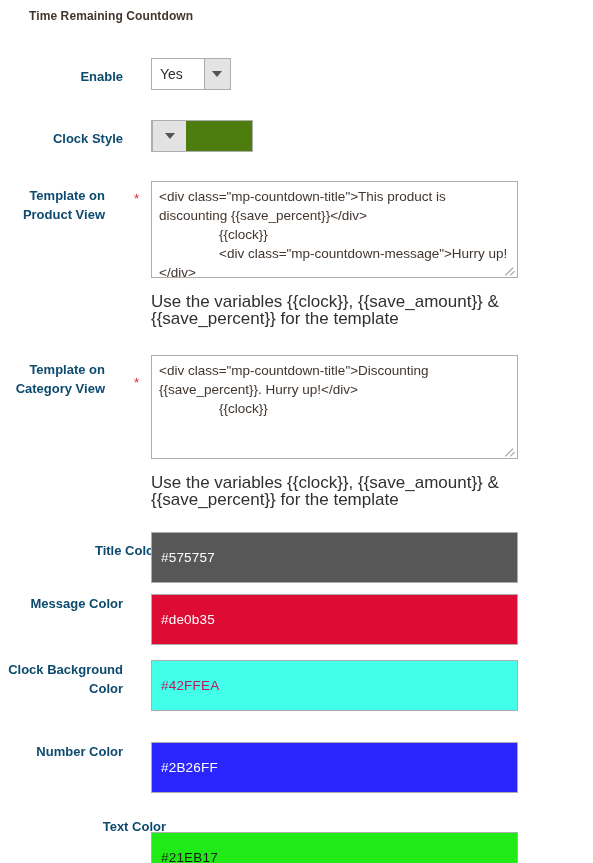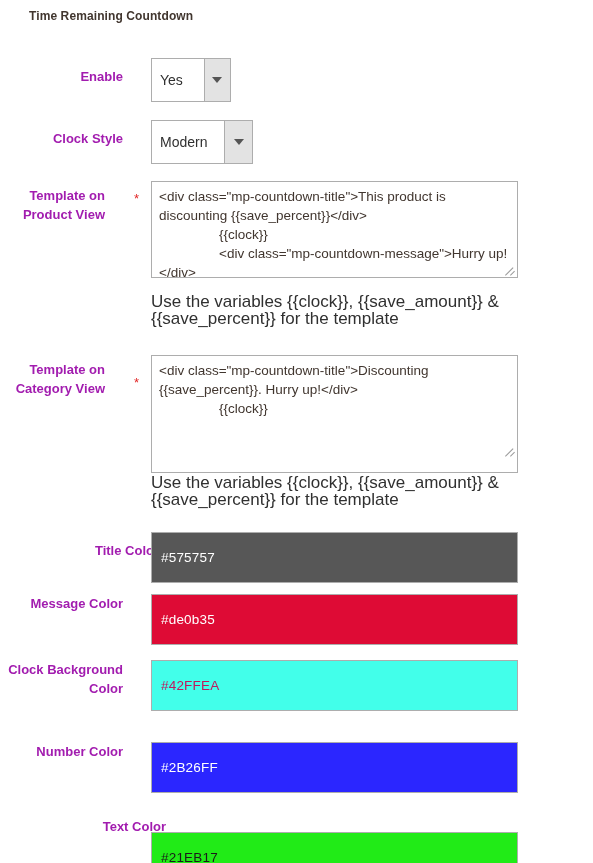--- a/index.html
+++ b/index.html
@@ -42,35 +42,35 @@
     left: 0;
     width: 593px;
   }
   .label {
     position: absolute;
     left: 0;
     width: 123px;
     text-align: right;
     font-size: 13px;
     font-weight: bold;
-    color: #a21caf;
+    color: #0c4a6e;
     line-height: 19px;
   }
   .req {
     position: absolute;
     font-size: 13px;
     color: #e22626;
     line-height: 13px;
     font-weight: normal;
   }
 
   
   .select {
     position: absolute;
-    height: 44px;
+    height: 32px;
     box-sizing: border-box;
     border: 1px solid #adadad;
     background: #4d7c0f;
     display: flex;
     align-items: stretch;
     overflow: hidden;
   }
   .select .val {
     display: flex;
     align-items: center;
@@ -179,41 +179,40 @@
       <div class="val" style="width:47px;">Yes</div>
       <div class="arrow-box">
         <span class="caret"></span>
       </div>
     </div>
   </div>
 
   <div class="field" style="top:120px;">
     <div class="label" style="top:9px;">Clock Style</div>
     <div class="select" style="left:151px; top:0; width:102px;">
-      <div class="val" style="width:69px;">Modern</div>
       <div class="arrow-box">
         <span class="caret"></span>
       </div>
     </div>
   </div>
 
   <div class="field" style="top:181px;">
     <div class="label" style="top:5px; left:-18px; width:123px;">Template on Product View</div>
     <div class="req" style="left:134px; top:11px;">*</div>
     <div class="textarea" style="top:0; height:97px;">&lt;div class="mp-countdown-title"&gt;This product is discounting {{save_percent}}&lt;/div&gt;
                 {{clock}}
                 &lt;div class="mp-countdown-message"&gt;Hurry up!&lt;/div&gt;</div>
     <div class="resize-grip" style="left:504px; top:83px;"></div>
     <div class="note" style="top:112px;">Use the variables {{clock}}, {{save_amount}} &amp; {{save_percent}} for the template</div>
   </div>
 
   <div class="field" style="top:355px;">
     <div class="label" style="top:5px; left:-18px; width:123px;">Template on Category View</div>
     <div class="req" style="left:134px; top:21px;">*</div>
-    <div class="textarea" style="top:0; height:118px;">&lt;div class="mp-countdown-title"&gt;Discounting {{save_percent}}. Hurry up!&lt;/div&gt;
+    <div class="textarea" style="top:0; height:104px;">&lt;div class="mp-countdown-title"&gt;Discounting {{save_percent}}. Hurry up!&lt;/div&gt;
                 {{clock}}</div>
     <div class="resize-grip" style="left:504px; top:90px;"></div>
     <div class="note" style="top:119px;">Use the variables {{clock}}, {{save_amount}} &amp; {{save_percent}} for the template</div>
   </div>
 
   <div class="field" style="top:532px;">
     <div class="label" style="top:9px;padding-left:36px;">Title Color</div>
     <div class="color-field" id="cf-title" style="background: rgb(87, 87, 87); color: rgb(255, 255, 255);">
       <span>#575757</span>
     </div>

